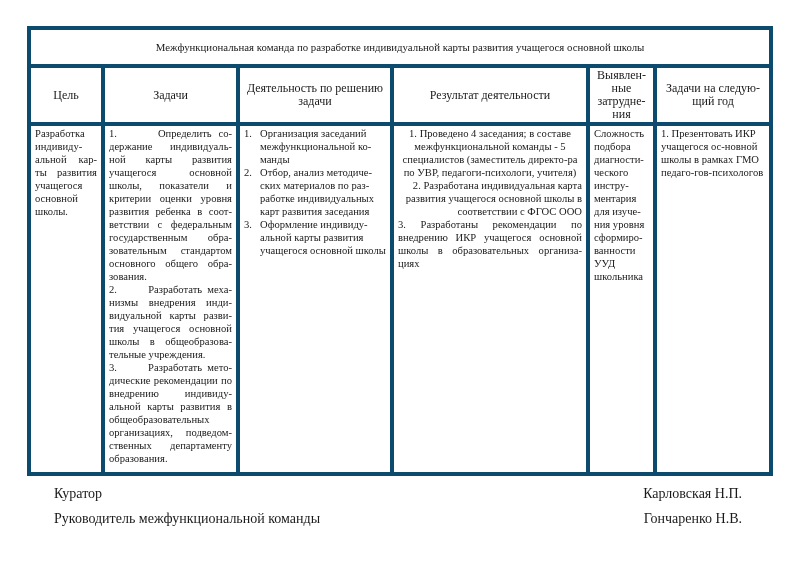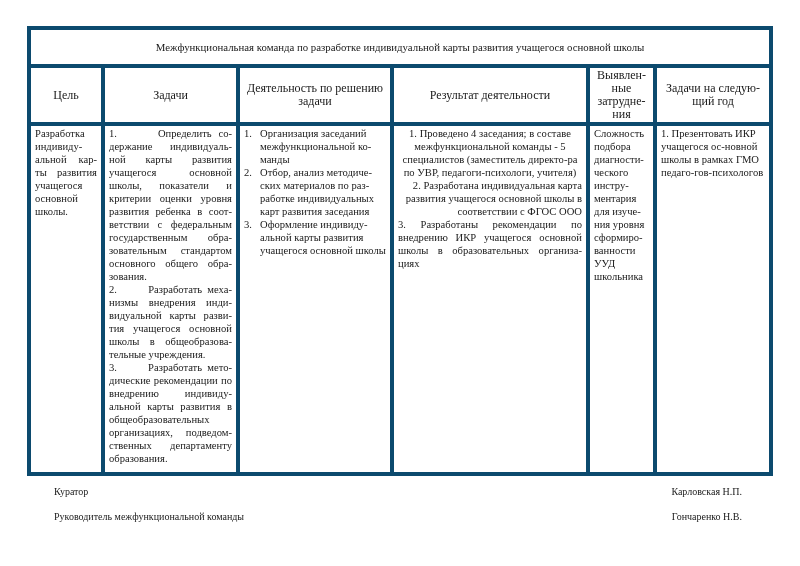--- a/index.html
+++ b/index.html
@@ -12,21 +12,21 @@
   table.card th { vertical-align:middle; text-align:center; }
   .title-row th { height:32px; font-size:10.8px; }
   .head-row th { height:52px; font-size:12px; line-height:13px; }
   .body-row td { height:344px; padding-top:3px; }
   .justify { text-align:justify; }
   .item { display:block; text-align:justify; }
   .numlist { display:block; }
   .numlist .li { display:flex; }
   .numlist .num { flex:0 0 16px; }
   .numlist .txt { flex:1; }
-  .sig { position:absolute; font-size:10px; }
+  .sig { position:absolute; font-size:14px; }
   .sig.left { left:54px; }
   .sig.right { right:58px; text-align:left; }
 </style>
 </head>
 <body>
 
 <div class="page">
   <table class="card">
     <colgroup>
       <col style="width:74px">

